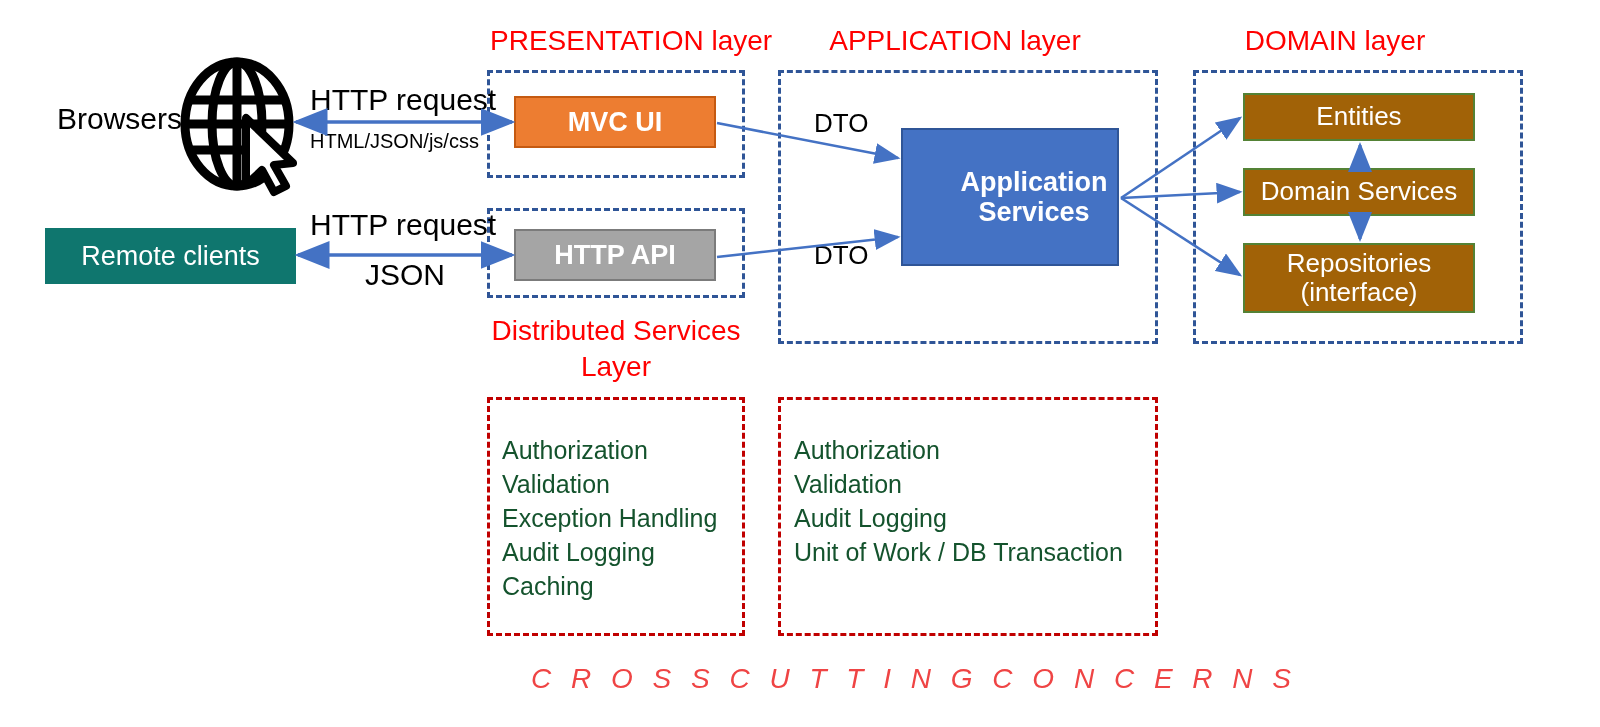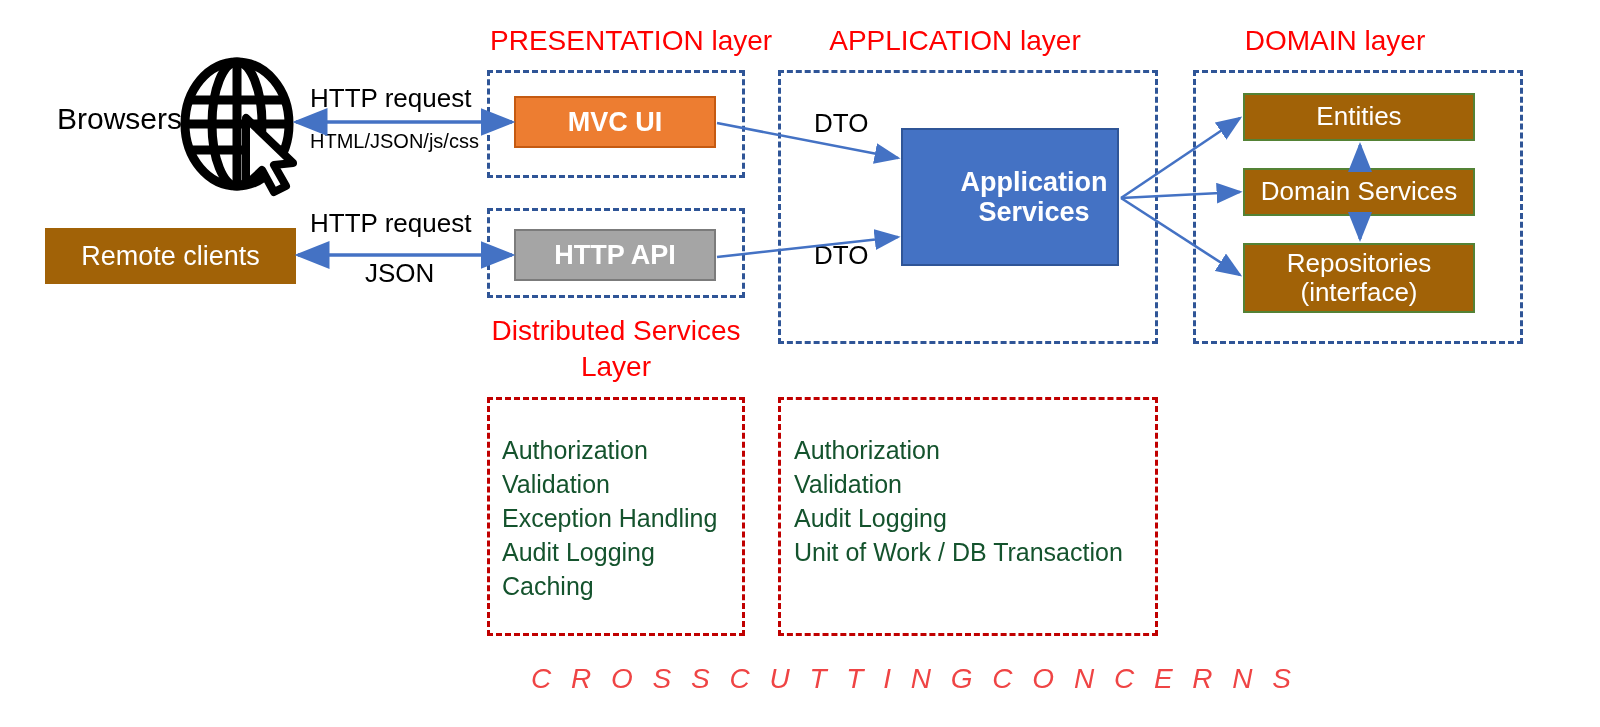--- a/index.html
+++ b/index.html
@@ -72,33 +72,33 @@
     font-size: 27px;
     font-weight: bold;
   }
   .node-green {
     background: #a16207;
     border: 2px solid #548235;
     font-size: 26px;
     font-weight: normal;
   }
   .node-black {
-    background: #a16207;
+    background: #0f766e;
     border: none;
     font-size: 27px;
     font-weight: normal;
   }
 
   
   .edge-label {
     color: #000000;
     white-space: nowrap;
     font-family: "Liberation Sans", sans-serif;
   }
-  .lbl-lg { font-size: 26px; }
+  .lbl-lg { font-size: 30px; }
   .lbl-sm { font-size: 20px; }
   .lbl-dto { font-size: 26px; }
 
   
   .cc-list {
     color: #14532d;
     font-size: 25px;
     line-height: 34px;
     white-space: nowrap;
   }

